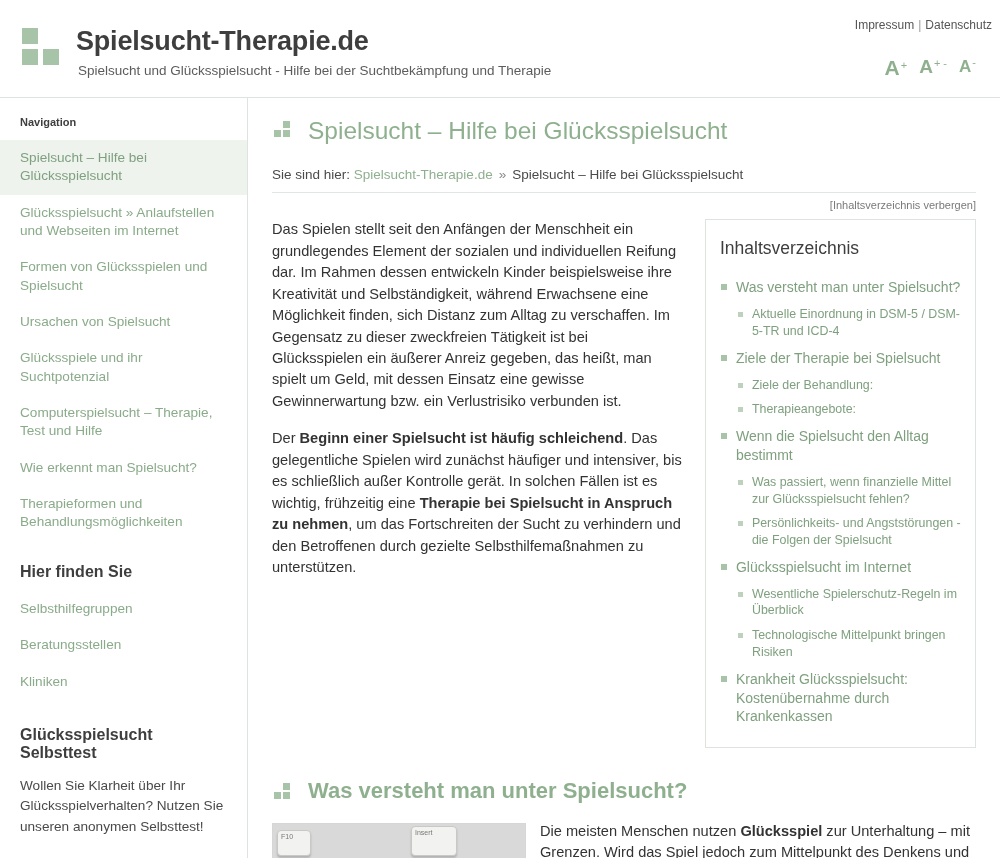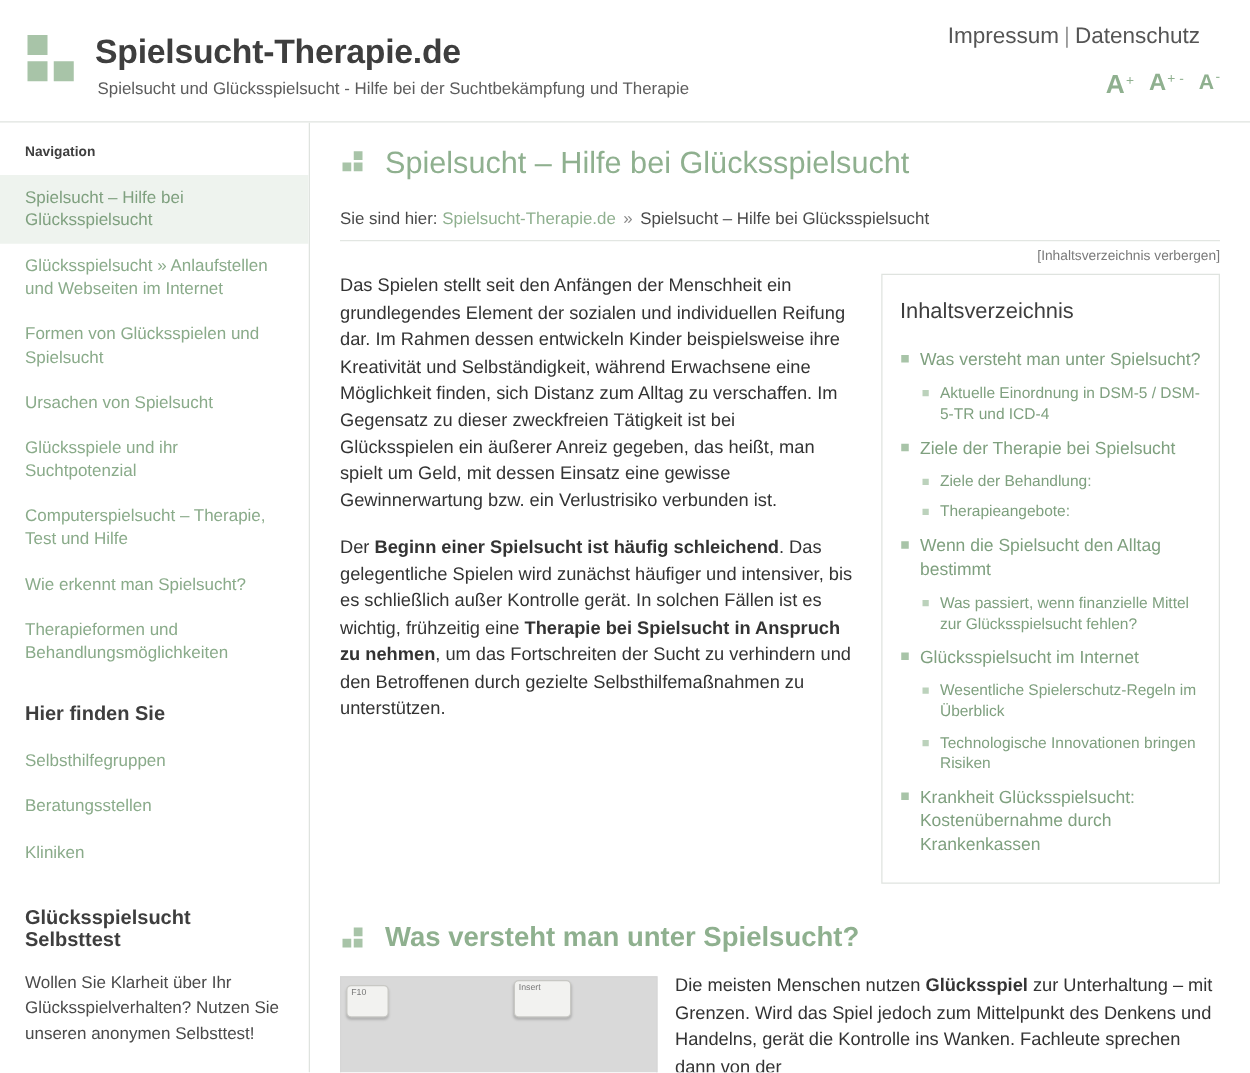--- a/index.html
+++ b/index.html
@@ -44,22 +44,22 @@
     letter-spacing: -0.2px;
   }
   .site-tagline {
     position: absolute;
     left: 78px; top: 63px;
     font-size: 13.5px;
     color: #5c5c5c;
   }
   .top-links {
     position: absolute;
-    right: 40px; top: 18px;
-    font-size: 18px;
+    right: 8px; top: 18px;
+    font-size: 12px;
     color: #555;
   }
   .top-links a { color: #555; }
   .top-links .sep { color: #999; padding: 0 4px; }
 
   .font-sizer {
     position: absolute;
     right: 24px; top: 56px;
     display: flex;
     align-items: flex-start;
@@ -315,23 +315,24 @@
       <div class="toc">
         <div class="toc-title">Inhaltsverzeichnis</div>
         <ul>
           <li class="lvl1">Was versteht man unter Spielsucht?</li>
           <li class="lvl2">Aktuelle Einordnung in DSM-5 / DSM-5-TR und ICD-4</li>
           <li class="lvl1">Ziele der Therapie bei Spielsucht</li>
           <li class="lvl2">Ziele der Behandlung:</li>
           <li class="lvl2">Therapieangebote:</li>
           <li class="lvl1">Wenn die Spielsucht den Alltag bestimmt</li>
           <li class="lvl2">Was passiert, wenn finanzielle Mittel zur Glücksspielsucht fehlen?</li>
+          <li class="lvl2">Persönlichkeits- und Angststörungen - die Folgen der Spielsucht</li>
           <li class="lvl1">Glücksspielsucht im Internet</li>
           <li class="lvl2">Wesentliche Spielerschutz-Regeln im Überblick</li>
-          <li class="lvl2">Technologische Innovationen bringen Risiken</li>
+          <li class="lvl2">Technologische Mittelpunkt bringen Risiken</li>
           <li class="lvl1">Krankheit Glücksspielsucht: Kostenübernahme durch Krankenkassen</li>
         </ul>
       </div>
     </div>
 
     <h2 class="section-title">
       <span class="hmark">
           <i class="b1"></i>
           <i class="b2"></i>
           <i class="b3"></i>

